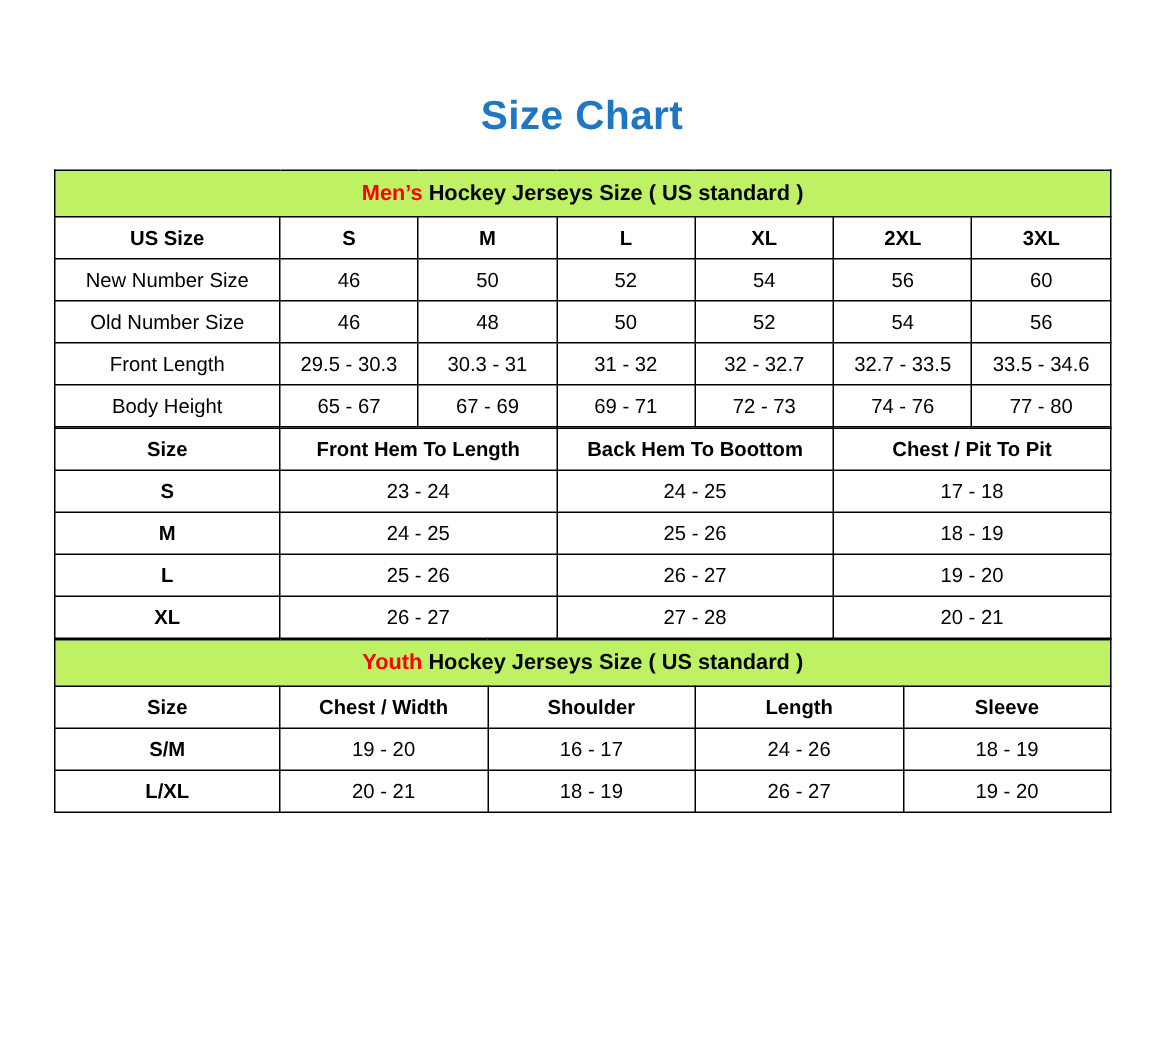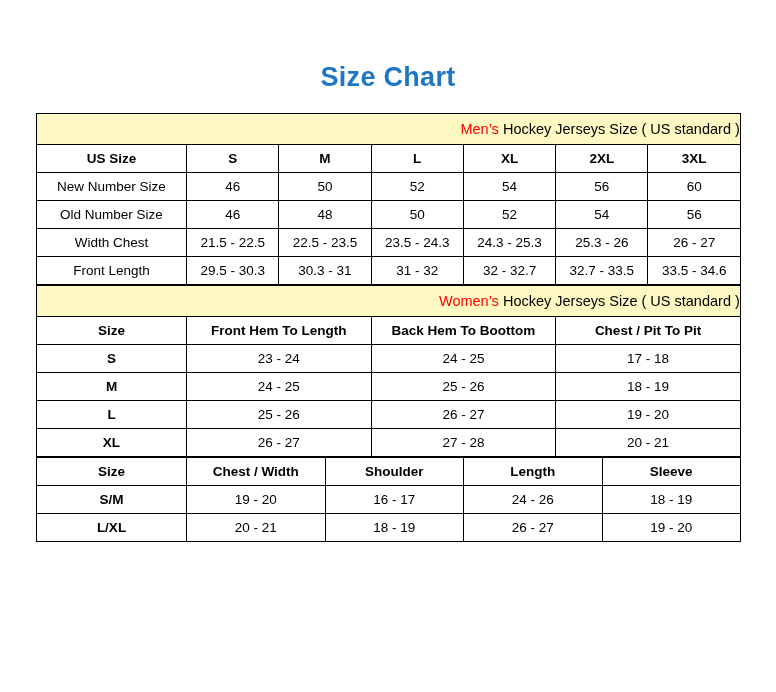--- a/index.html
+++ b/index.html
@@ -40,25 +40,24 @@
     border: 1px solid #000000;
     font-size: 13.5px;
     text-align: center;
     padding: 0;
     height: 27px;
     vertical-align: middle;
     font-weight: normal;
     background: #ffffff;
   }
   .band {
-    background: #fef9c3;
-    font-weight: normal;
+    background: #bef264;
+    font-weight: bold;
     font-size: 14.5px;
     height: 30px;
-    text-align: right;
   }
   .band .accent {
     color: #ff0000;
   }
   .hdr {
     font-weight: bold;
   }
   .rowlabel {
     font-weight: normal;
     text-align: center;
@@ -120,51 +119,48 @@
         <tr>
           <td class="rowlabel">Old Number Size</td>
           <td>46</td>
           <td>48</td>
           <td>50</td>
           <td>52</td>
           <td>54</td>
           <td>56</td>
         </tr>
         <tr>
-          <td class="rowlabel">Width Chest</td>
-          <td>21.5 - 22.5</td>
-          <td>22.5 - 23.5</td>
-          <td>23.5 - 24.3</td>
-          <td>24.3 - 25.3</td>
-          <td>25.3 - 26</td>
-          <td>26 - 27</td>
-        </tr>
-        <tr>
           <td class="rowlabel">Front Length</td>
           <td>29.5 - 30.3</td>
           <td>30.3 - 31</td>
           <td>31 - 32</td>
           <td>32 - 32.7</td>
           <td>32.7 - 33.5</td>
           <td>33.5 - 34.6</td>
         </tr>
+        <tr>
+          <td class="rowlabel">Body Height</td>
+          <td>65 - 67</td>
+          <td>67 - 69</td>
+          <td>69 - 71</td>
+          <td>72 - 73</td>
+          <td>74 - 76</td>
+          <td>77 - 80</td>
+        </tr>
       </tbody>
     </table>
 
     <table class="t-women">
       <colgroup>
         <col class="c0">
           <col class="cx">
           <col class="cx">
           <col class="cx">
       </colgroup>
       <tbody>
-        <tr>
-          <td class="band" colspan="4"><span class="accent">Women’s</span><span> Hockey Jerseys Size ( US standard )</span></td>
-        </tr>
         <tr>
           <td class="hdr">Size</td>
           <td class="hdr">Front Hem To Length</td>
           <td class="hdr">Back Hem To Boottom</td>
           <td class="hdr">Chest / Pit To Pit</td>
         </tr>
         <tr>
           <td class="bold-cell">S</td>
           <td>23 - 24</td>
           <td>24 - 25</td>
@@ -193,20 +189,23 @@
 
     <table class="t-youth">
       <colgroup>
         <col class="c0">
           <col class="cx">
           <col class="cx">
           <col class="cx">
           <col class="cx">
       </colgroup>
       <tbody>
+        <tr>
+          <td class="band" colspan="5"><span class="accent">Youth</span><span> Hockey Jerseys Size ( US standard )</span></td>
+        </tr>
         <tr>
           <td class="hdr">Size</td>
           <td class="hdr">Chest / Width</td>
           <td class="hdr">Shoulder</td>
           <td class="hdr">Length</td>
           <td class="hdr">Sleeve</td>
         </tr>
         <tr>
           <td class="bold-cell">S/M</td>
           <td>19 - 20</td>

